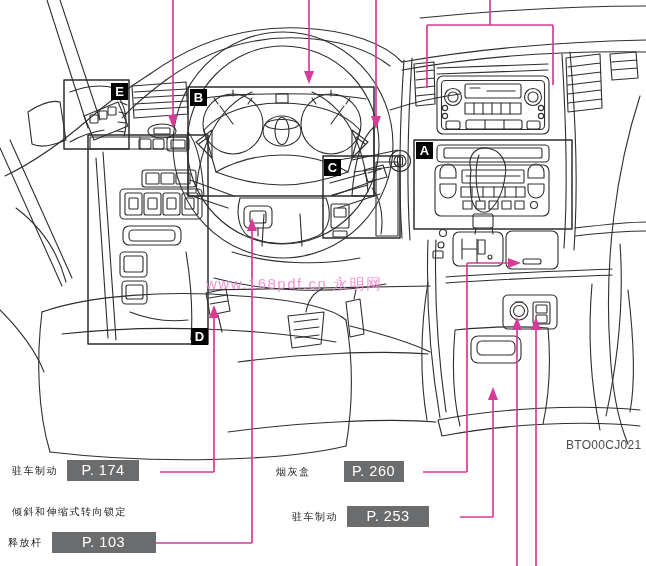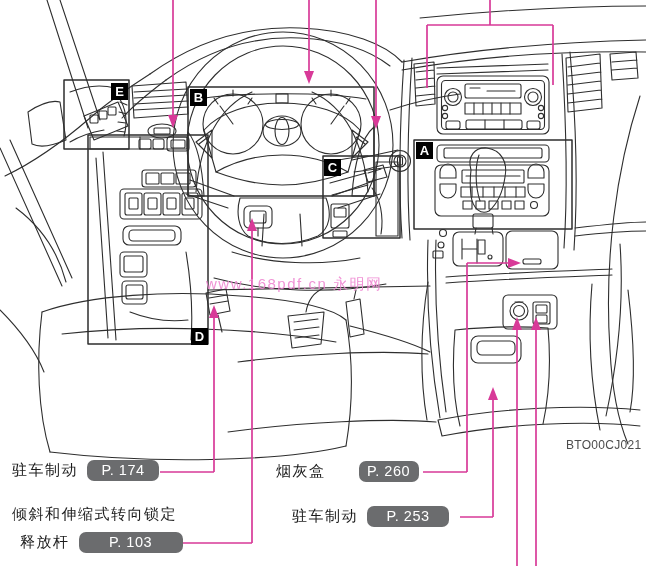--- a/index.html
+++ b/index.html
@@ -28,24 +28,24 @@
   .shade{fill:#e3e3e3;stroke:none;}
   .dark{fill:#4a4a4a;stroke:#2e2e2e;}
   .mag path{stroke:var(--callout-line);stroke-width:1.7;fill:none;stroke-linecap:butt;}
   .mag polygon{fill:var(--callout-line);stroke:none;}
   
   .marker{
     position:absolute;width:17px;height:17px;background:var(--marker-bg);color:#fff;
     font-weight:bold;font-size:13px;line-height:17px;text-align:center;z-index:5;
   }
   .callout-row{position:absolute;display:flex;align-items:center;gap:9px;z-index:6;}
-  .cn{font-size:15px;color:#1c1c1c;letter-spacing:1.5px;font-weight:500;white-space:nowrap;}
+  .cn{font-size:10px;color:#1c1c1c;letter-spacing:1.5px;font-weight:500;white-space:nowrap;}
   .badge{
     background:var(--badge-bg);color:#ffffff;font-size:14.5px;letter-spacing:0.5px;
-    padding:2px 0 3px;text-align:center;white-space:nowrap;border-radius:7px;
+    padding:2px 0 3px;text-align:center;white-space:nowrap;
   }
   .badge.w72{width:72px;} .badge.w88{width:104px;} .badge.w68{width:60px;margin-left:24px;} .badge.w69{width:82px;}
   .watermark{
     position:absolute;left:206px;top:275px;font-size:15px;letter-spacing:1.5px;
     color:var(--watermark);opacity:.88;white-space:nowrap;z-index:7;
   }
   .figcode{position:absolute;left:566px;top:438px;font-size:12px;color:#4c4c4c;letter-spacing:.3px;z-index:6;}
 </style>
 </head>
 <body>
@@ -319,21 +319,21 @@
   <div class="figcode">BTO00CJ021</div>
 
   <div class="callout-row" style="left:12px;top:460px;">
     <span class="cn">驻车制动</span>
     <span class="badge w72">P. 174</span>
   </div>
 
   <div class="callout-row" style="left:12px;top:505px;">
     <span class="cn">倾斜和伸缩式转向锁定</span>
   </div>
-  <div class="callout-row" style="left:20px;top:532px;">
+  <div class="callout-row" style="left:8px;top:532px;">
     <span class="cn">释放杆</span>
     <span class="badge w88">P. 103</span>
   </div>
 
   <div class="callout-row" style="left:276px;top:461px;">
     <span class="cn">烟灰盒</span>
     <span class="badge w68">P. 260</span>
   </div>
 
   <div class="callout-row" style="left:292px;top:506px;">

